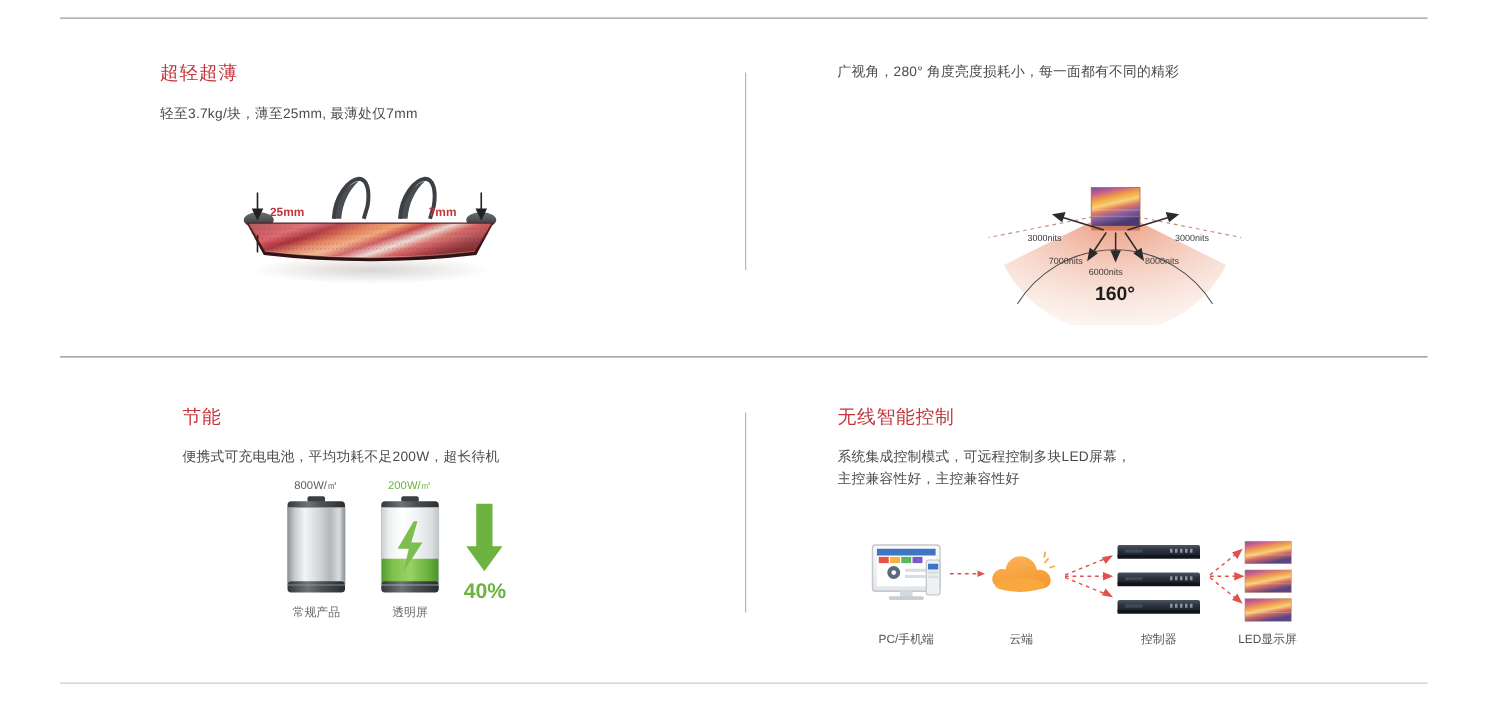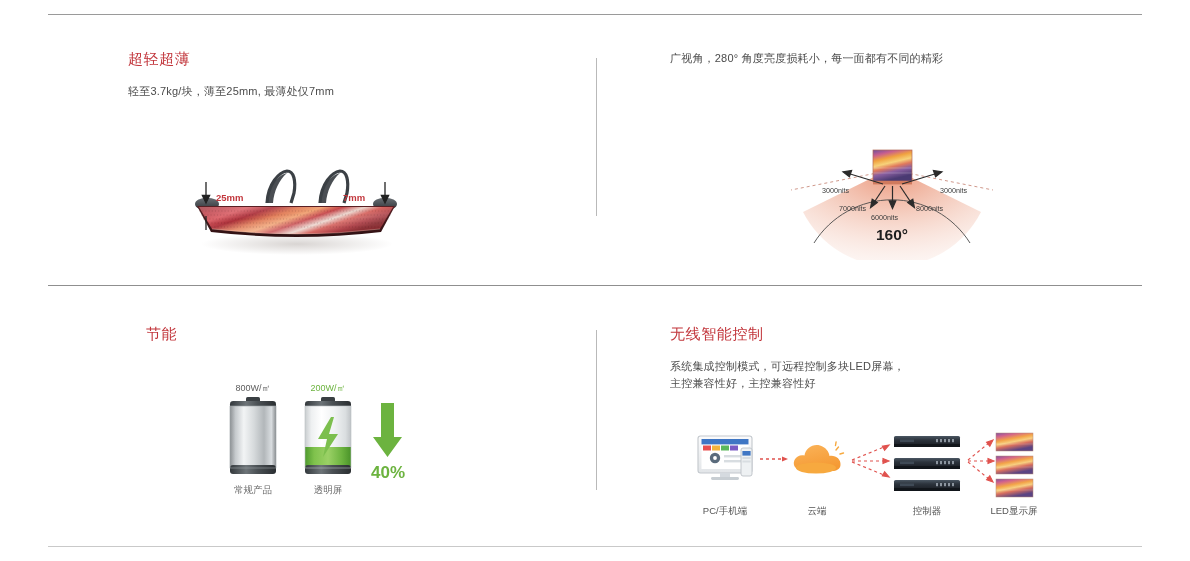--- a/index.html
+++ b/index.html
@@ -29,21 +29,21 @@
   .ttl{
     color:#c2363c;font-size:15px;font-weight:400;letter-spacing:.6px;
     margin:0 0 14px 0;line-height:1.25;white-space:nowrap;
   }
   .desc{
     color:#4b4b4b;font-size:11px;line-height:1.55;margin:0;
     letter-spacing:.2px;font-weight:400;
   }
 
   
-  .fig1{position:absolute;left:175px;top:154px;width:240px;height:105px;}
+  .fig1{position:absolute;left:175px;top:126px;width:240px;height:105px;}
   .fig1 svg{display:block;}
 
   
   .fig2{position:absolute;left:785px;top:148px;width:215px;height:112px;text-align:center;}
   .fig2 svg{display:block;}
 
   
   .fig3{position:absolute;left:205px;top:381px;width:230px;height:122px;}
   .fig3 svg{display:block;}
 
@@ -207,20 +207,21 @@
         <text x="131" y="63">8000nits</text>
         <text x="155" y="45">3000nits</text>
       </g>
 
       <text x="107" y="92" text-anchor="middle" font-family="Liberation Sans, sans-serif" font-size="15.5" font-weight="700" fill="#1e1e1e">160°</text>
     </svg>
   </div>
 
   <div class="panel p-bl">
     <h2 class="ttl">节能</h2>
+    <p class="desc">便携式可充电电池，平均功耗不足200W，超长待机</p>
   </div>
 
   <div class="fig3">
     <svg width="230" height="122" viewBox="0 0 230 122" xmlns="http://www.w3.org/2000/svg">
       <defs>
         <linearGradient id="greybody" x1="0" y1="0" x2="1" y2="0">
           <stop offset="0" stop-color="#8d9194"></stop>
           <stop offset="0.12" stop-color="#c6cacd"></stop>
           <stop offset="0.30" stop-color="#f2f4f5"></stop>
           <stop offset="0.52" stop-color="#d6dadc"></stop>

